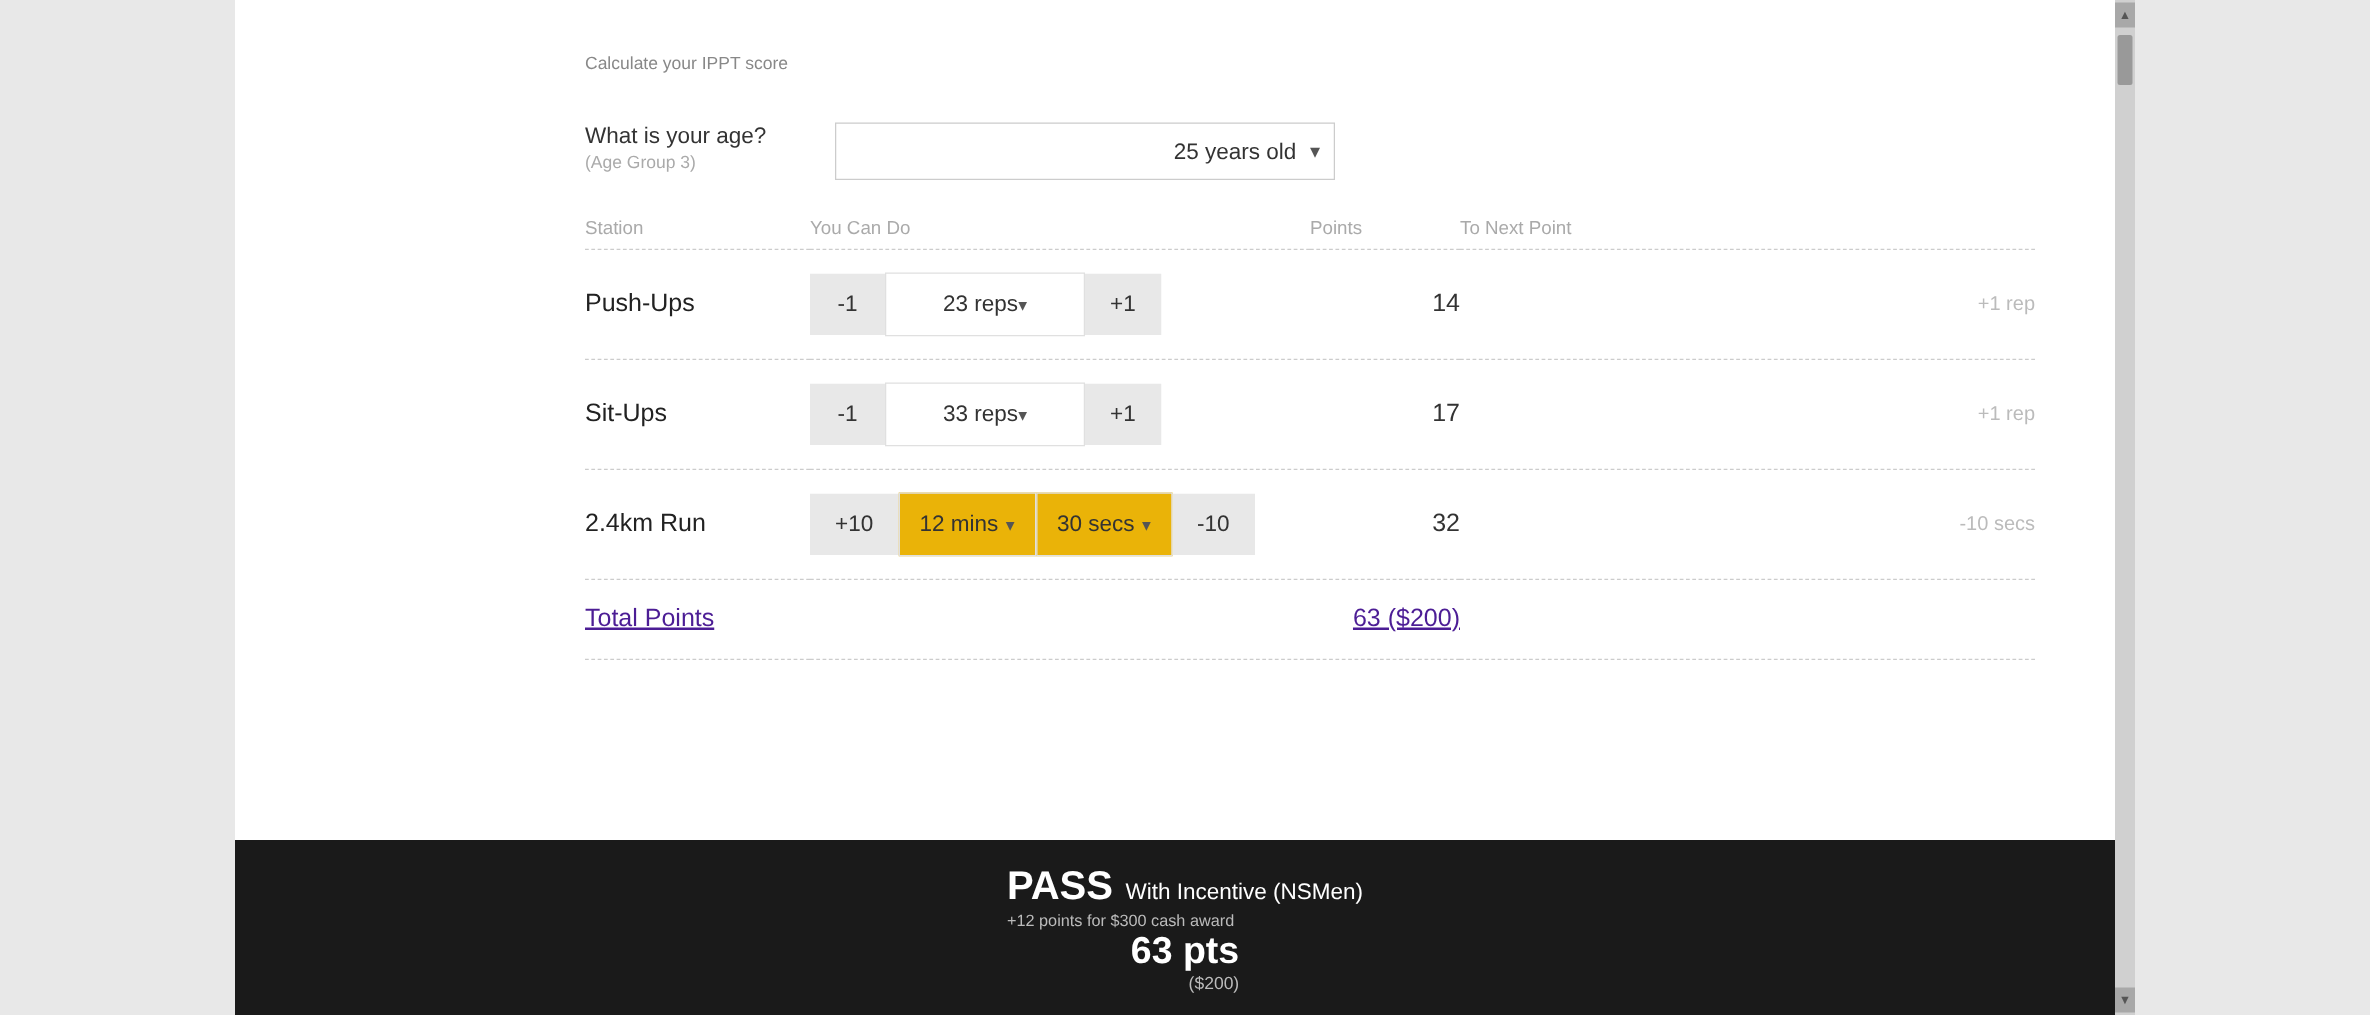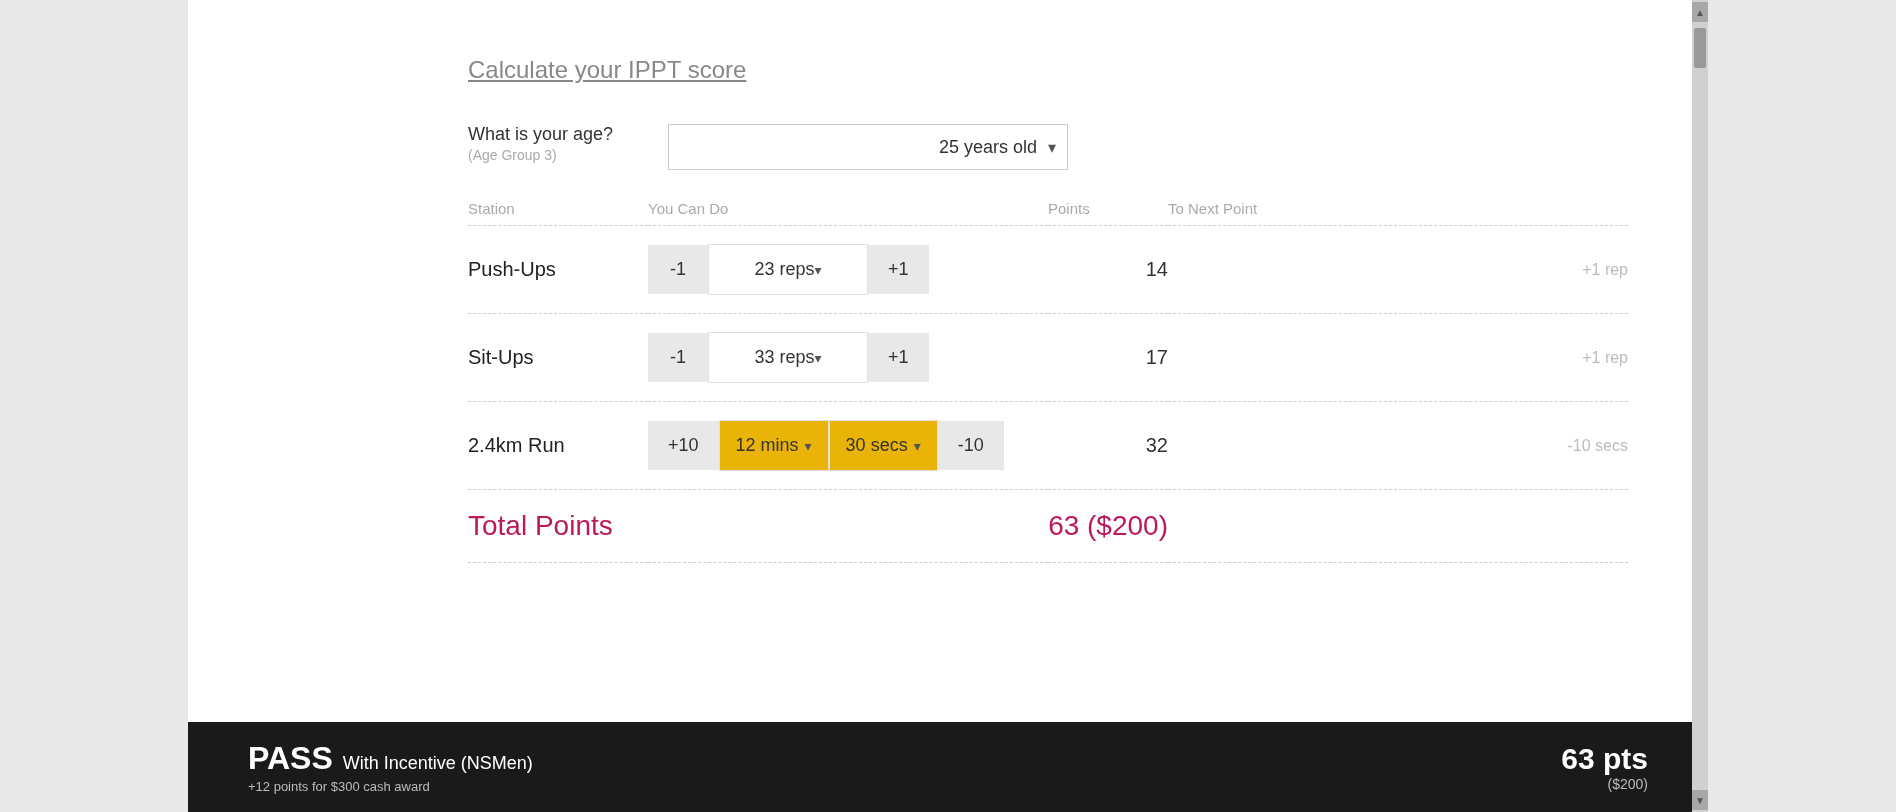--- a/index.html
+++ b/index.html
@@ -27,25 +27,24 @@
     }
 
     .app-title {
       font-size: 52px;
       font-weight: 400;
       color: #111;
       line-height: 1.1;
     }
 
     .app-subtitle {
-      font-size: 24px;
+      font-size: 14px;
       color: #888;
-      margin-top: 16px;
+      margin-top: 2px;
       margin-bottom: 40px;
-      text-decoration: underline;
     }
 
     
     .age-row {
       display: flex;
       align-items: flex-start;
       margin-bottom: 30px;
     }
 
     .age-label-group {
@@ -188,22 +187,23 @@
     .next-point-cell {
       font-size: 16px;
       color: #bbb;
       text-align: right;
     }
 
     
     .total-row td {
       padding: 20px 0;
       border-bottom: 1px dashed #ccc;
-      font-size: 28px;
-      color: #be185d;
+      font-size: 20px;
+      color: #4c1d95;
+      text-decoration: underline;
     }
 
     .total-label {
       font-size: 20px;
       color: #222;
     }
 
     .total-points {
       text-align: right;
       padding-right: 40px;
@@ -211,20 +211,21 @@
     }
 
     
     .footer-bar {
       background: #1a1a1a;
       color: #fff;
       padding: 18px 60px;
       display: flex;
       align-items: center;
       justify-content: space-between;
+      flex-direction: column;
     }
 
     .footer-left {}
 
     .footer-pass-label {
       display: flex;
       align-items: baseline;
       gap: 10px;
     }
 

